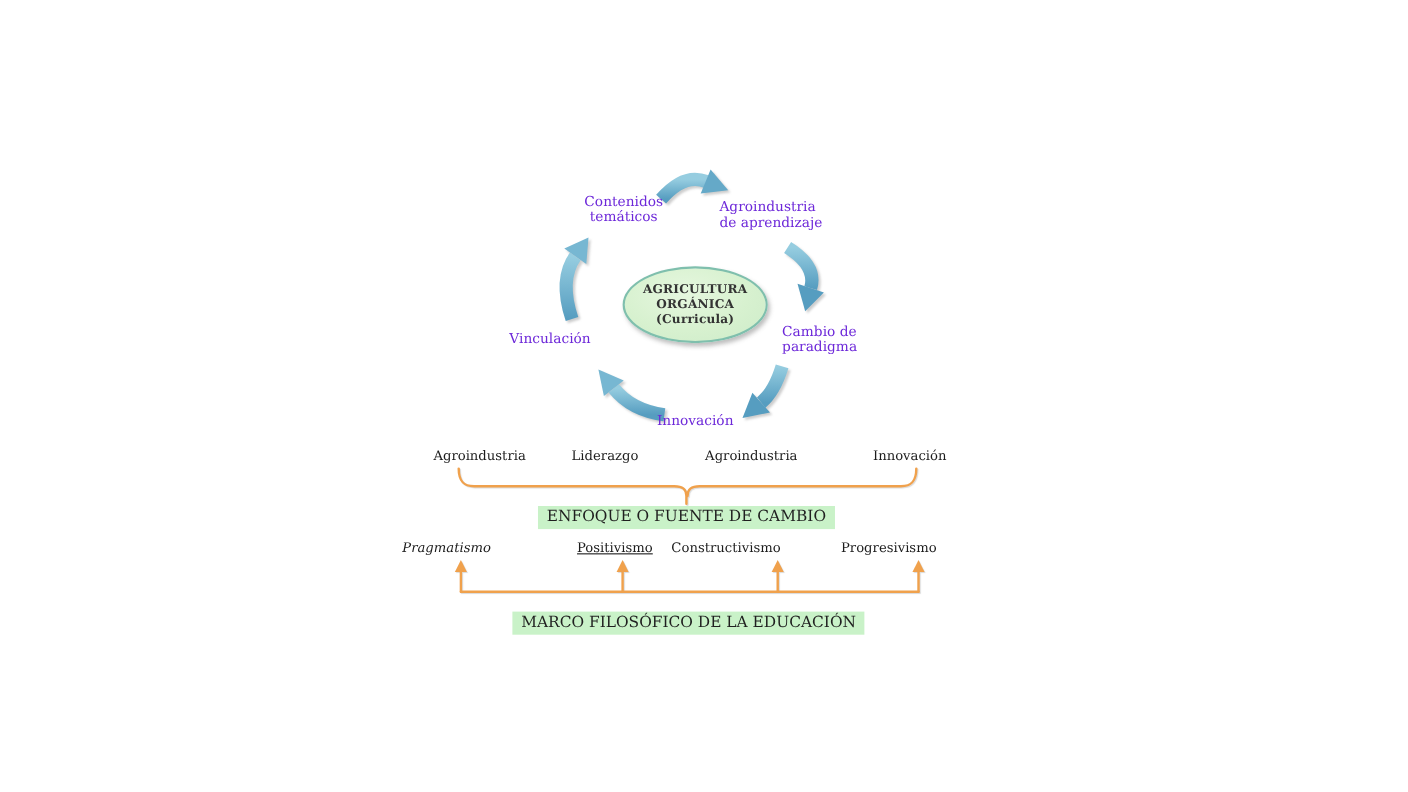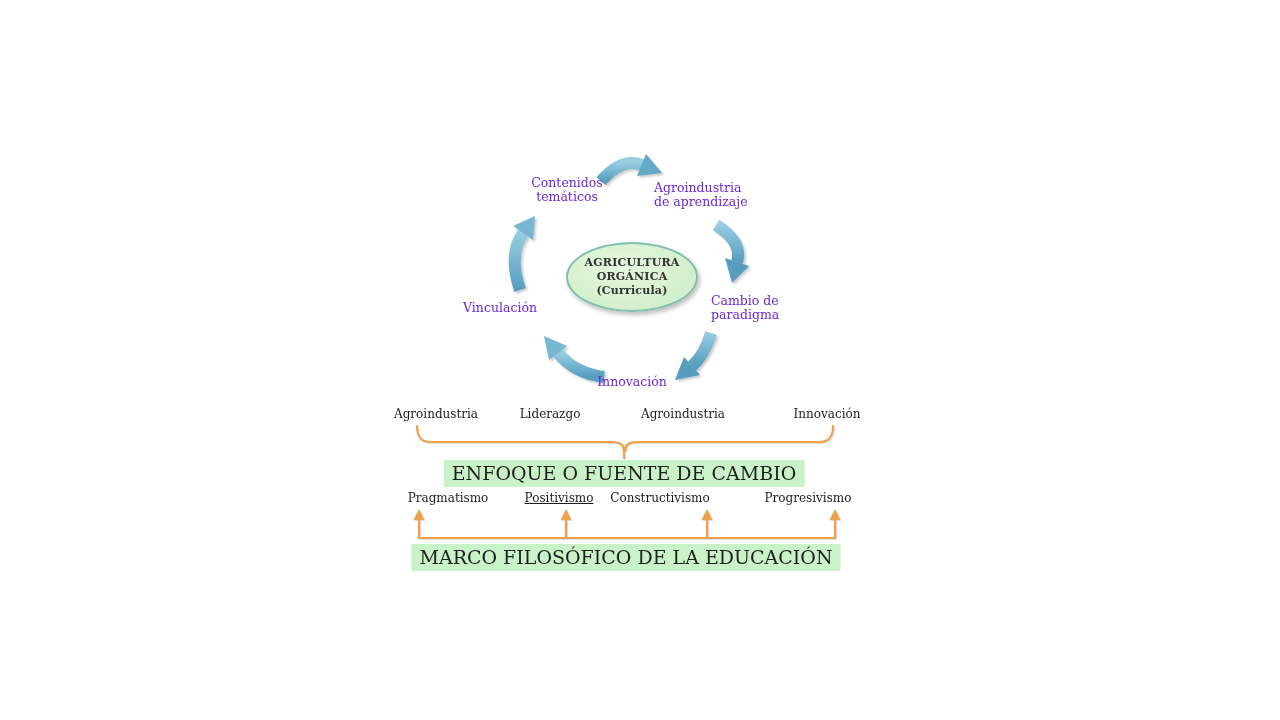--- a/index.html
+++ b/index.html
@@ -44,21 +44,21 @@
     text-align: center;
     white-space: pre-line;
     color: #333333;
     letter-spacing: 0.2px;
   }
   .word { font-size: 12px; white-space: nowrap; }
   .row1-word { top: 407px; }
   .row2-word { top: 491px; }
   .hl-label {
     background: #c9f2c8;
-    font-size: 19px;
+    font-size: 14px;
     padding: 2px 8px 3px 8px;
     white-space: nowrap;
     color: #1f1f1f;
   }
 </style>
 </head>
 <body>
 
 <div class="stage">
 
@@ -130,20 +130,20 @@
   <div class="abs cycle-label center-x" style="left:632px; top:375px;">Innovación</div>
   <div class="abs cycle-label center-x" style="left:500px; top:301px;">Vinculación</div>
 
   <span class="abs word row1-word center-x" style="left:436px;">Agroindustria</span>
   <span class="abs word row1-word center-x" style="left:550px;">Liderazgo</span>
   <span class="abs word row1-word center-x" style="left:683px;">Agroindustria</span>
   <span class="abs word row1-word center-x" style="left:827px;">Innovación</span>
 
   <div class="abs hl-label center-x" style="left:624px; top:460px;">ENFOQUE O FUENTE DE CAMBIO</div>
 
-  <span class="abs word row2-word center-x" style="left:448px;">Pragmatismo</span>
+  <span class="abs word row2-word center-x" style="left:406px;font-style:italic;">Pragmatismo</span>
   <span class="abs word row2-word center-x" style="left:559px;text-decoration:underline;">Positivismo</span>
   <span class="abs word row2-word center-x" style="left:660px;text-align:right;">Constructivismo</span>
   <span class="abs word row2-word center-x" style="left:808px;">Progresivismo</span>
 
-  <div class="abs hl-label center-x" style="left:626px; top:544px;">MARCO FILOSÓFICO DE LA EDUCACIÓN</div>
+  <div class="abs hl-label center-x" style="left:626px; top:556px;">MARCO FILOSÓFICO DE LA EDUCACIÓN</div>
 
 </div>
 
 </body></html>

